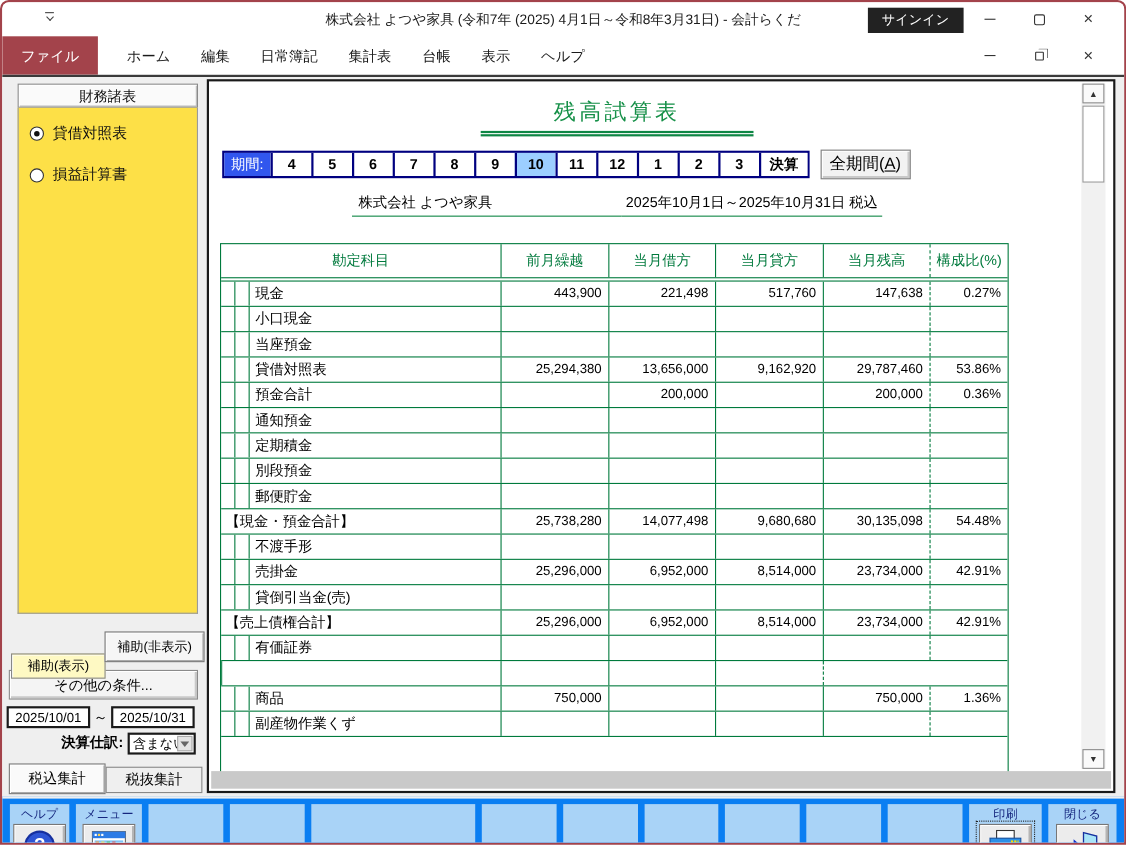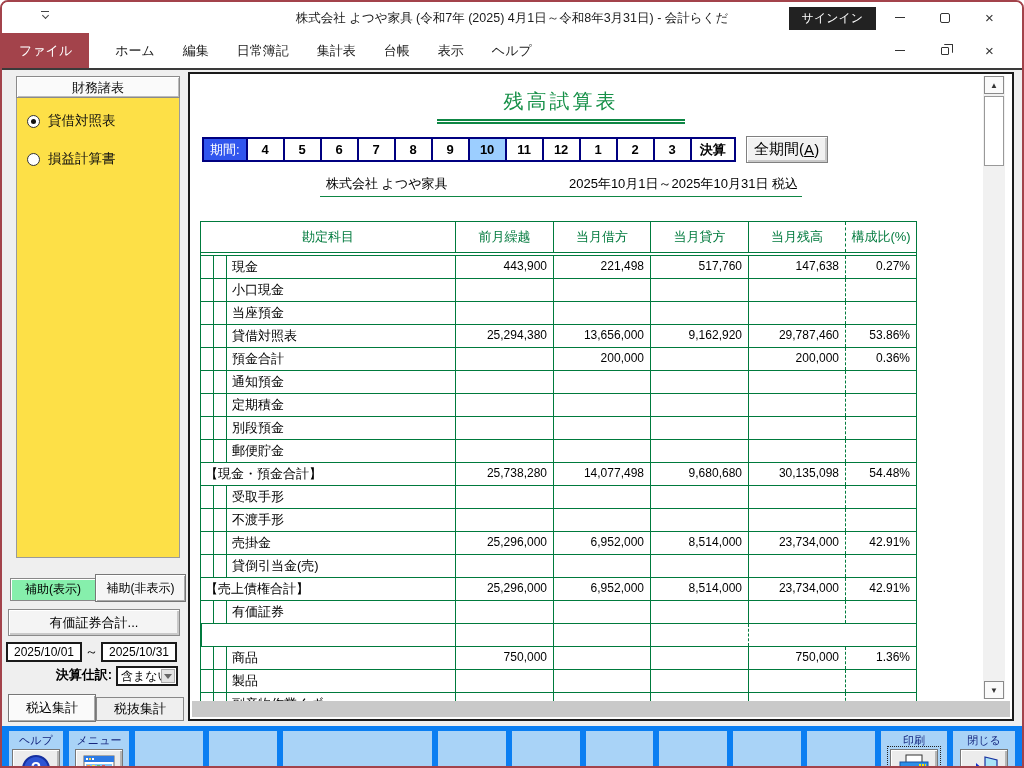--- a/index.html
+++ b/index.html
@@ -45,21 +45,21 @@
     box-shadow: inset 1px 1px #fff, inset -1px -1px #bbb;
     font-size: 13px; text-align: center; line-height: 21px; color: #111; }
   .fs-list { margin: 0 8px 16px 14px; height: 460px; background: #fde047; border: 1px solid #9a9a9a; border-top: none;
     padding: 14px 10px; }
   .radio-row { display: flex; align-items: center; margin-bottom: 20px; cursor: default; }
   .radio { width: 13px; height: 13px; border: 1.2px solid #333; border-radius: 50%; margin-right: 8px;
     position: relative; background: #fff; flex: 0 0 auto; }
   .radio.on::after { content: ""; position: absolute; inset: 3px; background: #111; border-radius: 50%; }
   .radio-label { font-size: 13.5px; color: #111; }
   .aux-tabs { position: relative; height: 29px; margin: 0 4px 0 6px; }
-  .aux1 { position: absolute; left: 2px; top: 4px; width: 86px; height: 23px; background: #86efac;
+  .aux1 { position: absolute; left: 2px; top: 20px; width: 86px; height: 23px; background: #fef9c3;
     border: 1px solid #888; font-size: 12px; text-align: center; line-height: 21px;
     box-shadow: inset 1px 1px #fff; }
   .aux2 { position: absolute; left: 87px; top: 0; width: 91px; height: 28px; background: #F6F6F6;
     border: 1px solid #777; font-size: 12px; text-align: center; line-height: 26px; z-index: 2;
     box-shadow: inset 1px 1px #fff, inset -1px -1px #aaa; }
   .other-btn { margin: 6px 8px 0 6px; height: 27px; background: #F4F4F4; border: 1px solid #8a8a8a;
     box-shadow: inset 1px 1px #fff, inset -2px -2px #c9c9c9;
     font-size: 13px; text-align: center; line-height: 25px; width: 172px; }
   .dates { margin: 6px 0 0 4px; display: flex; align-items: center; }
   .datebox { width: 76px; height: 20px; border: 2px solid #1a1a1a; background: #fff;
@@ -206,21 +206,21 @@
         </div>
         <div class="radio-row">
           <span class="radio"></span>
           <span class="radio-label">損益計算書</span>
         </div>
       </div>
       <div class="aux-tabs">
         <div class="aux1">補助(表示)</div>
         <div class="aux2">補助(非表示)</div>
       </div>
-      <div class="other-btn">有価証券合計...</div>
+      <div class="other-btn">その他の条件...</div>
       <div class="dates">
         <div class="datebox">2025/10/01</div>
         <span class="tilde">～</span>
         <div class="datebox">2025/10/31</div>
       </div>
       <div class="closing-row">
         <span class="closing-label">決算仕訳:</span>
         <div class="dropdown">
           <span class="dd-text">含まない</span>
           <span class="dd-arrow"></span>
@@ -394,32 +394,20 @@
                 <div class="c num">25,738,280</div>
                 <div class="c num">14,077,498</div>
                 <div class="c num">9,680,680</div>
                 <div class="c num">30,135,098</div>
                 <div class="c num pct">54.48%</div>
               </div>
               <div class="trow tgrid">
                 <div class="c name">
                   <span class="g"></span>
                   <span class="g"></span>
-                  <span class="ntxt">受取手形</span>
-                </div>
-                <div class="c num"></div>
-                <div class="c num"></div>
-                <div class="c num"></div>
-                <div class="c num"></div>
-                <div class="c num pct"></div>
-              </div>
-              <div class="trow tgrid">
-                <div class="c name">
-                  <span class="g"></span>
-                  <span class="g"></span>
                   <span class="ntxt">不渡手形</span>
                 </div>
                 <div class="c num"></div>
                 <div class="c num"></div>
                 <div class="c num"></div>
                 <div class="c num"></div>
                 <div class="c num pct"></div>
               </div>
               <div class="trow tgrid">
                 <div class="c name">
@@ -478,32 +466,20 @@
                 <div class="c name">
                   <span class="g"></span>
                   <span class="g"></span>
                   <span class="ntxt">商品</span>
                 </div>
                 <div class="c num">750,000</div>
                 <div class="c num"></div>
                 <div class="c num"></div>
                 <div class="c num">750,000</div>
                 <div class="c num pct">1.36%</div>
-              </div>
-              <div class="trow tgrid">
-                <div class="c name">
-                  <span class="g"></span>
-                  <span class="g"></span>
-                  <span class="ntxt">製品</span>
-                </div>
-                <div class="c num"></div>
-                <div class="c num"></div>
-                <div class="c num"></div>
-                <div class="c num"></div>
-                <div class="c num pct"></div>
               </div>
               <div class="trow tgrid">
                 <div class="c name">
                   <span class="g"></span>
                   <span class="g"></span>
                   <span class="ntxt">副産物作業くず</span>
                 </div>
                 <div class="c num"></div>
                 <div class="c num"></div>
                 <div class="c num"></div>

